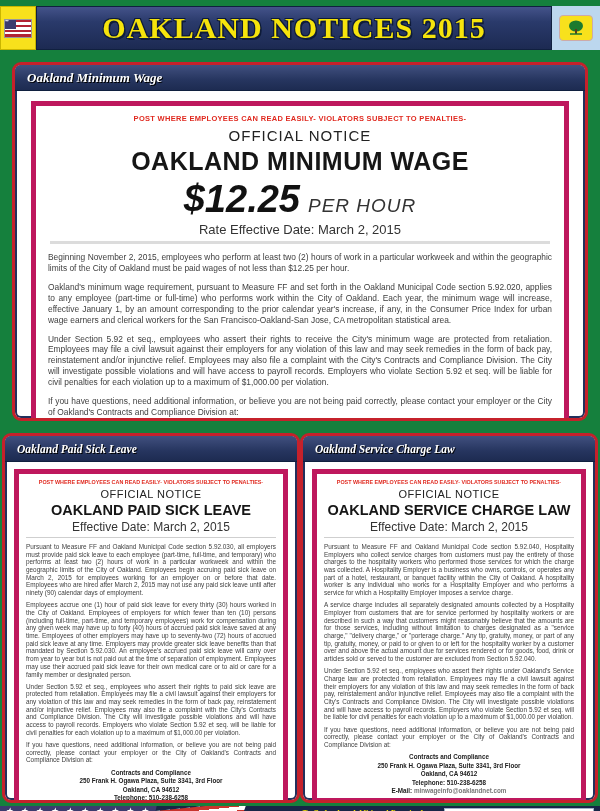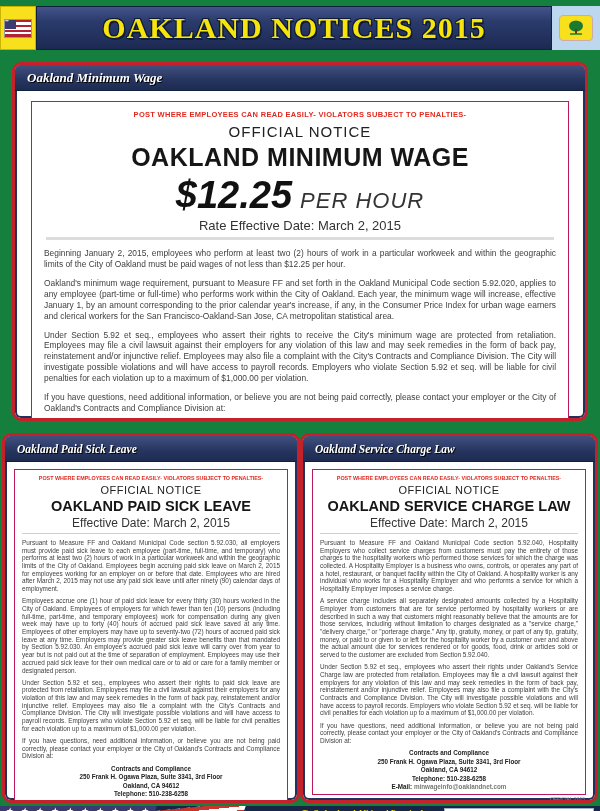--- a/index.html
+++ b/index.html
@@ -19,35 +19,35 @@
   
   .section{border:3px solid #c5212b;border-radius:9px;background:#fff;box-shadow:inset 0 0 0 2px #22305c;overflow:hidden;}
   .section-title-bar{background:linear-gradient(#41507f 0%,#26355f 60%,#1d2b51 100%);padding:3px 12px 4px 12px;border-bottom:1px solid #10203f;}
   .section-title{font-family:"Liberation Serif",serif;font-style:italic;font-weight:bold;color:#fff;font-size:13px;text-shadow:1px 1px 0 #000;}
   .section-big{margin:12px;height:353px;}
   .cols{display:flex;margin:3px 2px 0 2px;}
   .section-small{flex:1;height:364px;}
   .section-small .section-title{font-size:11.5px;}
 
   
-  .card{border:1px solid #be185d;background:#fff;text-align:center;}
+  .card{border:5px solid #be185d;background:#fff;text-align:center;}
   .card-big{margin:10px 16px 2px 16px;padding:8px 12px 4px 12px;}
   .card-small{margin:7px 9px 1px 9px;padding:5px 7px 2px 7px;}
   .warning{color:#e02a20;font-weight:bold;}
   .card-big .warning{font-size:7.5px;letter-spacing:0.3px;margin-bottom:4px;}
   .card-small .warning{font-size:5.4px;margin-bottom:3px;}
   .official{color:#222;}
   .card-big .official{font-size:15px;letter-spacing:1px;margin-bottom:3px;}
   .card-small .official{font-size:11px;letter-spacing:0.5px;margin-bottom:2px;}
   .notice-title{font-weight:bold;color:#161616;}
   .card-big .notice-title{font-size:25px;letter-spacing:0.5px;}
   .card-small .notice-title{font-size:14.5px;}
   .rate-row{display:flex;align-items:baseline;justify-content:center;gap:8px;margin:2px 0 1px 0;font-style:italic;}
   .rate{font-weight:bold;font-size:38px;color:#111;}
-  .rate-unit{font-size:22px;color:#333;letter-spacing:1px;}
+  .rate-unit{font-size:19px;color:#333;letter-spacing:1px;}
   .effective{color:#333;}
   .card-big .effective{font-size:13px;margin:1px 0 4px 0;}
   .card-small .effective{font-size:12px;margin:2px 0 3px 0;}
   .divider{height:3px;background:#dcdcdc;margin:2px 2px 8px 2px;}
   .divider-thin{height:1px;background:#cfcfcf;margin:1px 0 5px 0;}
   .body-text{text-align:justify;color:#3e3e3e;}
   .card-big .body-text p{font-size:8.4px;line-height:1.3;margin:0 0 8px 0;}
   .card-small .body-text p{font-size:6.4px;line-height:1.2;margin:0 0 4.5px 0;}
   .contact{text-align:center;color:#222;font-weight:bold;}
   .card-big .contact{font-size:8.3px;line-height:1.5;margin-top:2px;}
@@ -98,21 +98,21 @@
       <div class="warning">POST WHERE EMPLOYEES CAN READ EASILY- VIOLATORS SUBJECT TO PENALTIES-</div>
       <div class="official">OFFICIAL NOTICE</div>
       <div class="notice-title">OAKLAND MINIMUM WAGE</div>
       <div class="rate-row">
         <span class="rate">$12.25</span>
         <span class="rate-unit">PER HOUR</span>
       </div>
       <div class="effective">Rate Effective Date: March 2, 2015</div>
       <div class="divider"></div>
       <div class="body-text">
-        <p>Beginning January 2, 2015, employees who perform at least two (2) hours of work in a particular workweek and within the geographic limits of the City of Oakland must be paid wages of not less than $12.25 per hour.</p>
+        <p>Beginning November 2, 2015, employees who perform at least two (2) hours of work in a particular workweek and within the geographic limits of the City of Oakland must be paid wages of not less than $12.25 per hour.</p>
         <p>Oakland's minimum wage requirement, pursuant to Measure FF and set forth in the Oakland Municipal Code section 5.92.020, applies to any employee (part-time or full-time) who performs work within the City of Oakland. Each year, the minimum wage will increase, effective January 1, by an amount corresponding to the prior calendar year's increase, if any, in the Consumer Price Index for urban wage earners and clerical workers for the San Francisco-Oakland-San Jose, CA metropolitan statistical area.</p>
         <p>Under Section 5.92 et seq., employees who assert their rights to receive the City's minimum wage are protected from retaliation. Employees may file a civil lawsuit against their employers for any violation of this law and may seek remedies in the form of back pay, reinstatement and/or injunctive relief. Employees may also file a complaint with the City's Contracts and Compliance Division. The City will investigate possible violations and will have access to payroll records. Employers who violate Section 5.92 et seq. will be liable for civil penalties for each violation up to a maximum of $1,000.00 per violation.</p>
         <p>If you have questions, need additional information, or believe you are not being paid correctly, please contact your employer or the City of Oakland's Contracts and Compliance Division at:</p>
       </div>
       <div class="contact">
         <div>Contracts and Compliance</div>
 
       </div>
     </div>
 

